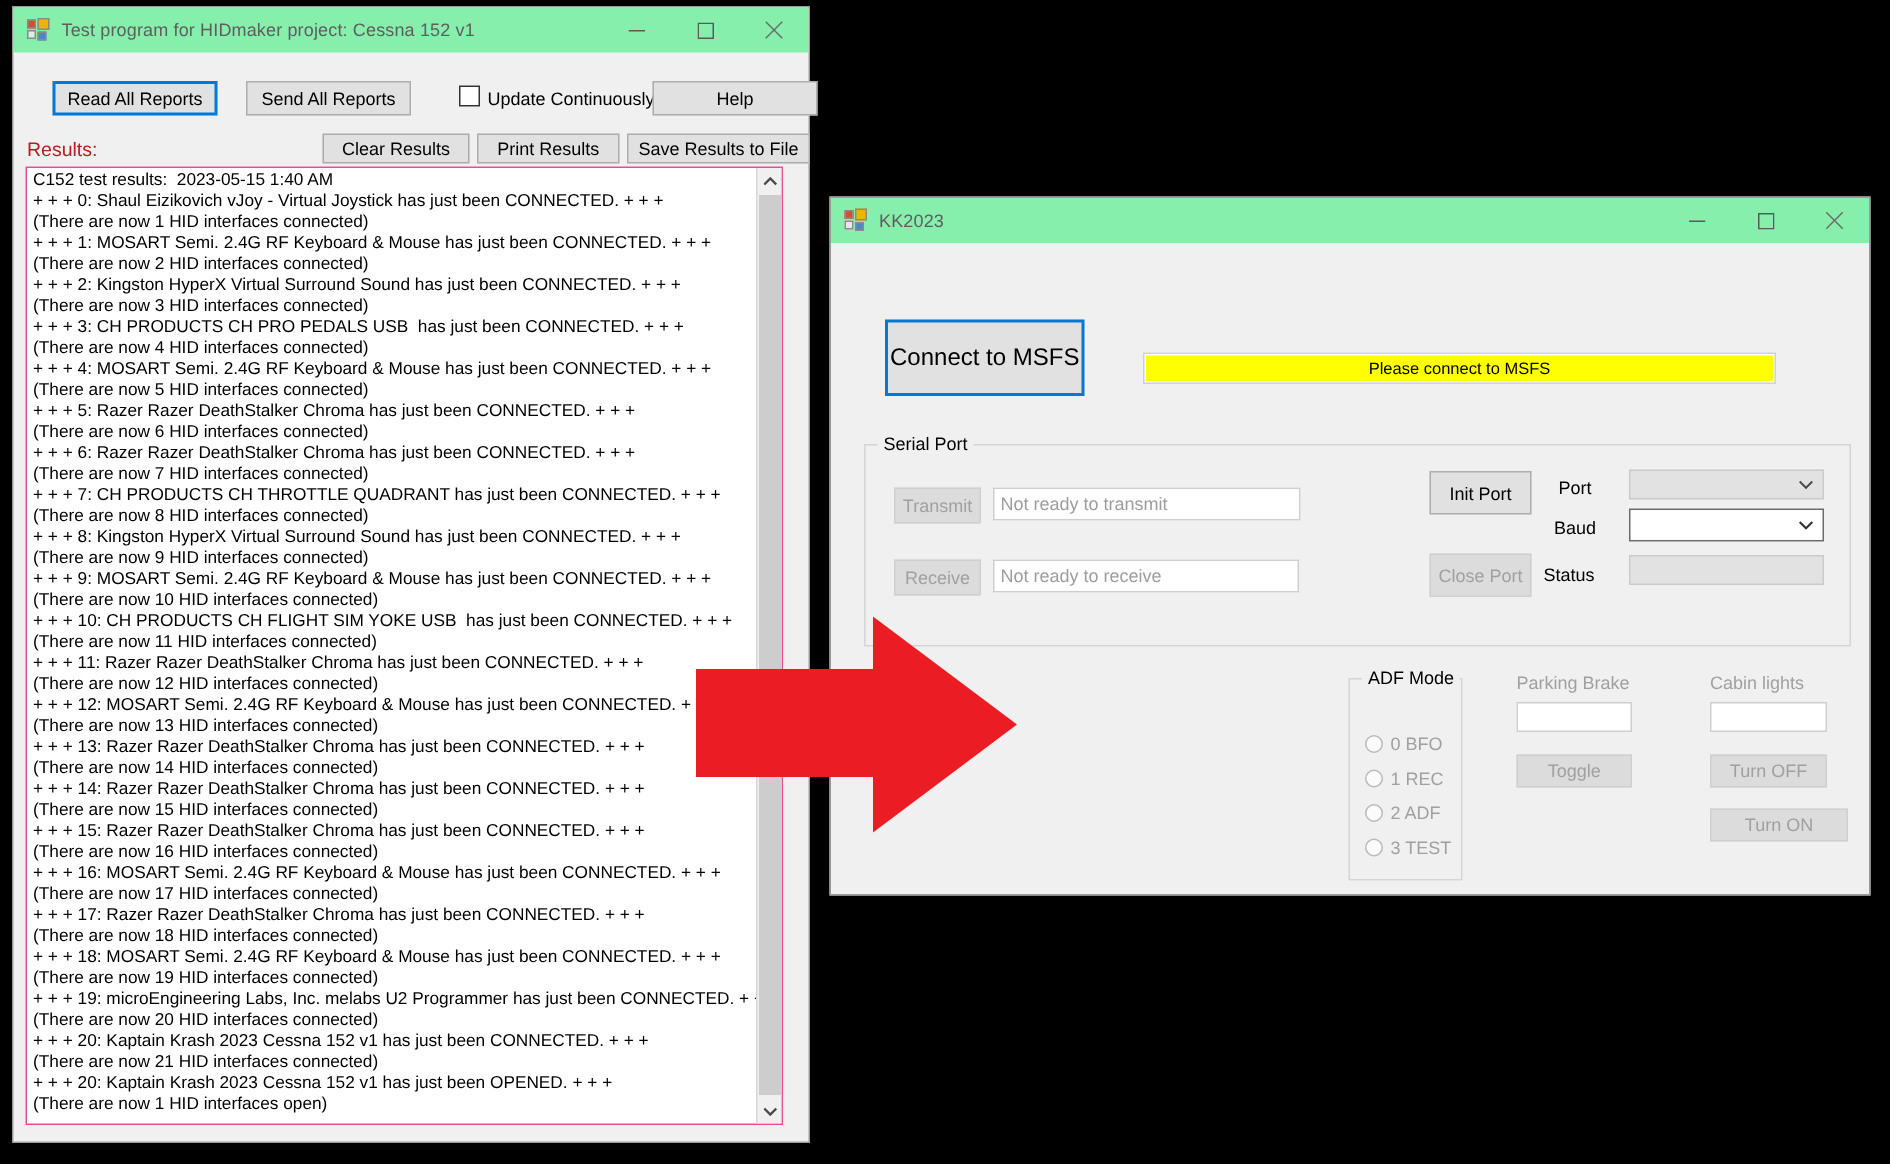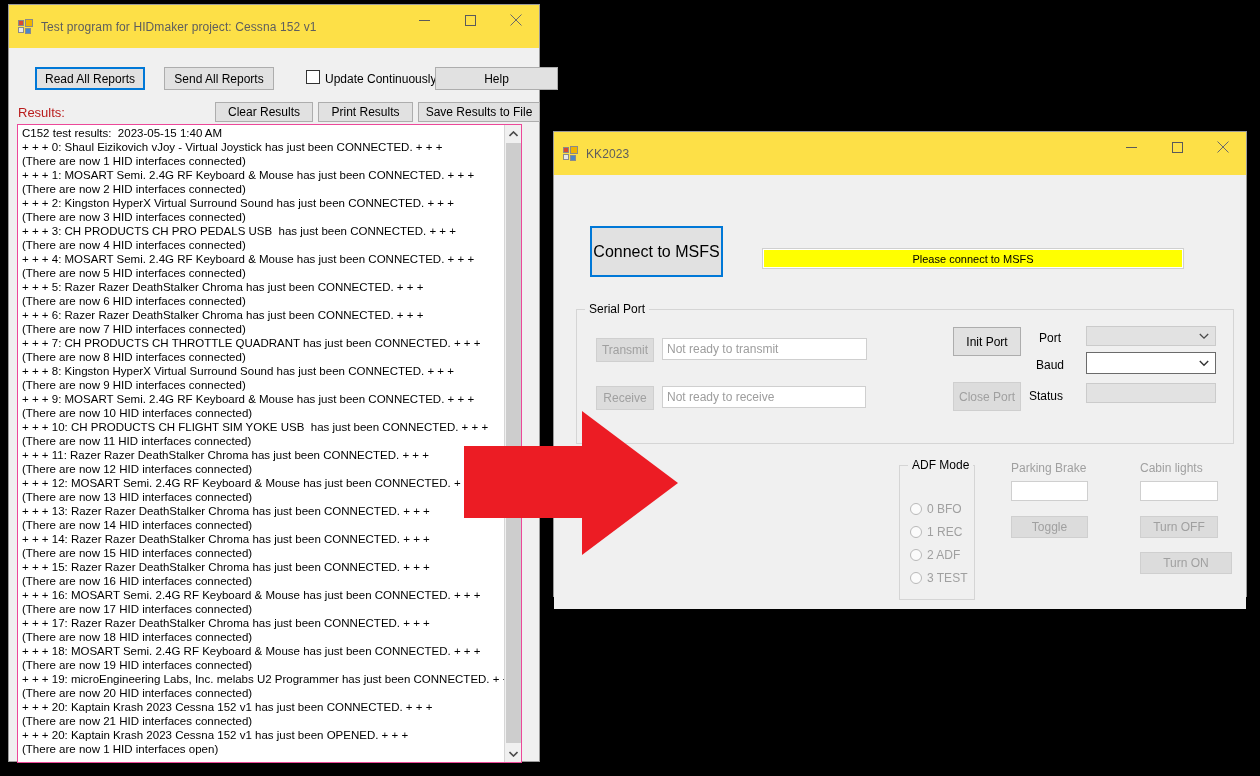--- a/index.html
+++ b/index.html
@@ -17,22 +17,22 @@
   }
 
   
   .window {
     position: absolute;
     background: #f0f0f0;
     border: 1px solid #9a9a9a;
     box-shadow: 0 0 0 0 rgba(0,0,0,0);
   }
   .titlebar {
-    height: 43px;
-    background: #fde047;
+    height: 30px;
+    background: #86efac;
     display: flex;
     align-items: center;
     position: relative;
   }
   .tb-icon {
     width: 16px; height: 16px;
     margin-left: 9px; margin-right: 7px;
     position: relative;
     flex: 0 0 auto;
   }
@@ -261,21 +261,21 @@
     </div>
 
     <div id="w1-body">
 
       <div class="btn focused" style="position:absolute;left:26px;top:19px;width:110px;height:23px;">Read All Reports</div>
       <div class="btn" style="position:absolute;left:155px;top:19px;width:110px;height:23px;">Send All Reports</div>
 
       <div style="position:absolute;left:297px;top:22px;width:14px;height:14px;background:#fff;border:1px solid #333;"></div>
       <div class="lbl" style="left:316px;top:24px;">Update Continuously</div>
 
-      <div class="btn" style="position:absolute;left:426px;top:19px;width:123px;height:23px;">Help</div>
+      <div class="btn" style="position:absolute;left:426px;top:19px;width:110px;height:23px;">Help</div>
 
       <div id="results-label">Results:</div>
 
       <div class="btn" style="position:absolute;left:206px;top:54px;width:98px;height:20px;">Clear Results</div>
       <div class="btn" style="position:absolute;left:309px;top:54px;width:95px;height:20px;">Print Results</div>
       <div class="btn" style="position:absolute;left:409px;top:54px;width:122px;height:20px;">Save Results to File</div>
 
       <div id="results-box">
         <div id="results-text">C152 test results:  2023-05-15 1:40 AM
 + + + 0: Shaul Eizikovich vJoy - Virtual Joystick has just been CONNECTED. + + +

